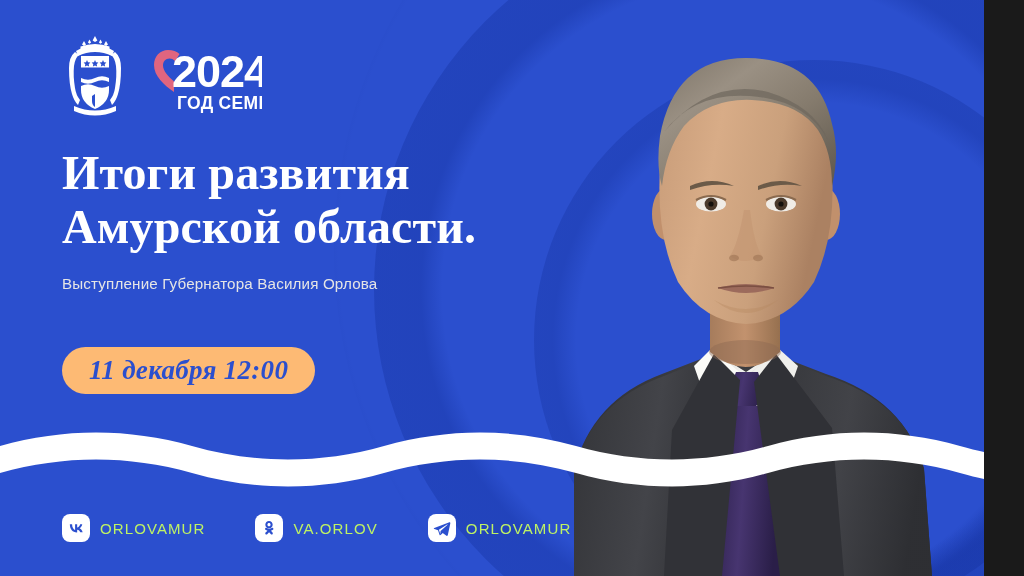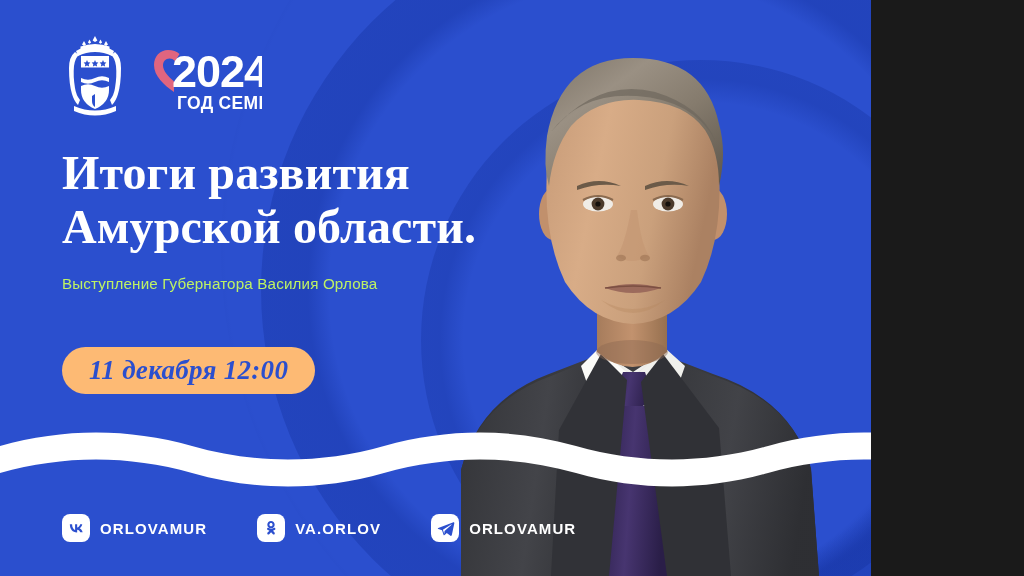--- a/index.html
+++ b/index.html
@@ -2,21 +2,21 @@
 <html><head>
 <meta charset="utf-8">
 <style>
   html, body {
     margin: 0;
     padding: 0;
     background: #1a1a1a;
   }
   #poster {
     position: relative;
-    width: 871px;
+    width: 984px;
     height: 576px;
     overflow: hidden;
     background: #2b4fce;
     font-family: "Liberation Sans", sans-serif;
     -webkit-font-smoothing: antialiased;
   }
 
   
   .bg-arc {
     position: absolute;
@@ -92,21 +92,21 @@
     color: #ffffff;
     letter-spacing: 0.1px;
   }
   .main-title .tl { display: block; white-space: nowrap; }
 
   .subtitle {
     margin: 22px 0 0 0;
     font-family: "Liberation Sans", sans-serif;
     font-size: 15.2px;
     font-weight: 400;
-    color: #bef264;
+    color: #e5e5e5;
     letter-spacing: 0.15px;
   }
 
   
   .date-badge {
     position: absolute;
     left: 62px;
     top: 347px;
     height: 47px;
     padding: 0 27px;
@@ -147,22 +147,22 @@
     border-radius: 8px;
     display: flex;
     align-items: center;
     justify-content: center;
     flex: none;
   }
   .social-icon svg { display: block; }
   .social-label {
     font-family: "Liberation Sans", sans-serif;
     font-size: 15px;
-    font-weight: 700;
-    color: #ffffff;
+    font-weight: 400;
+    color: #bef264;
     letter-spacing: 1.1px;
     white-space: nowrap;
   }
 </style>
 </head>
 <body>
 
 <div id="poster">
 
   <div class="bg-arc arc-3"></div>

